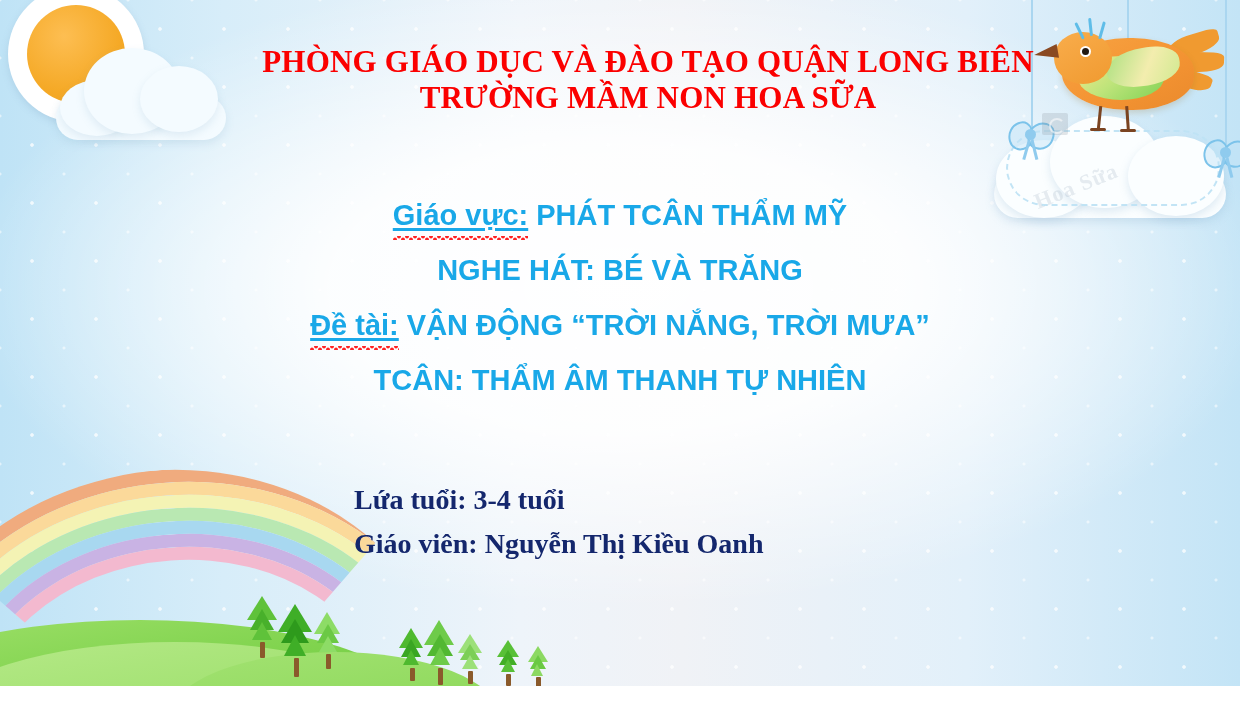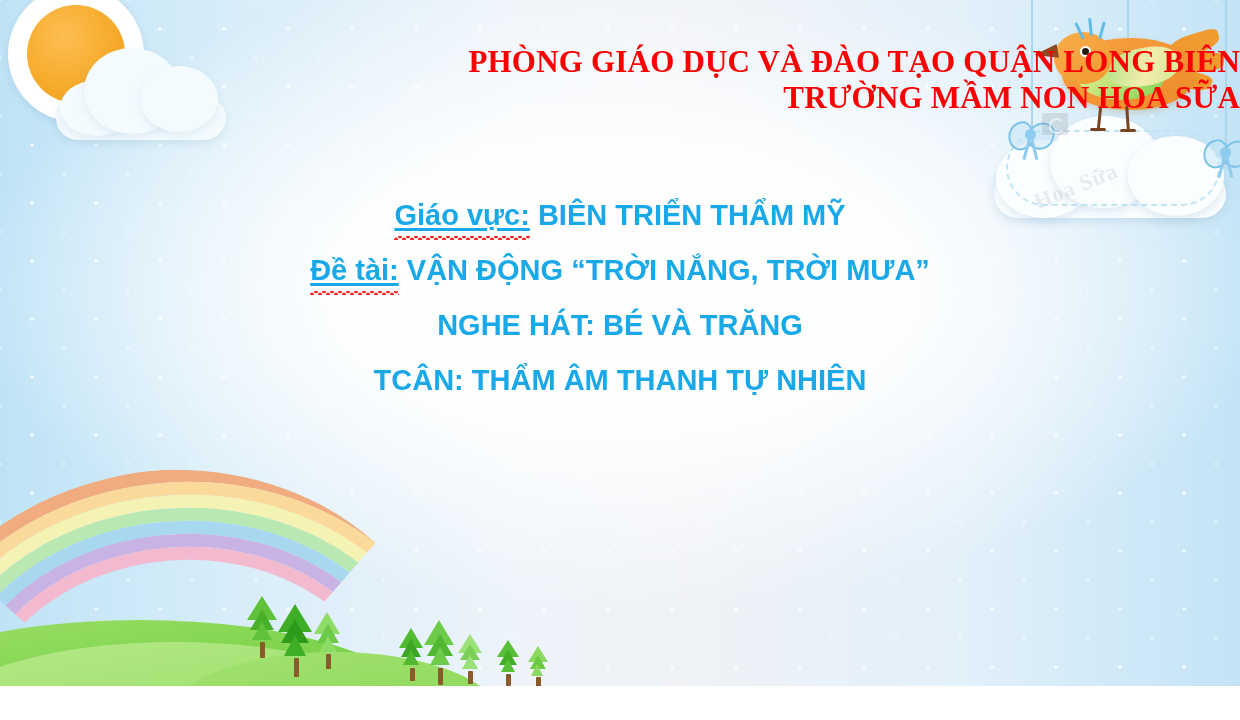--- a/index.html
+++ b/index.html
@@ -111,21 +111,21 @@
   #h2{left:-60px;top:642px;width:470px;height:150px;
       background:linear-gradient(170deg,#b6e988 0%,#8ad957 100%);}
   #h3{left:170px;top:652px;width:330px;height:130px;
       background:linear-gradient(170deg,#a3e272 0%,#7ed24b 100%);}
 
   .tree{position:absolute;width:0;height:0;}
   .tree .trunk{position:absolute;left:-2px;width:5px;height:14px;background:#8a5a2b;border-radius:1px;}
   .tree .t{position:absolute;width:0;height:0;border-left-style:solid;border-right-style:solid;border-bottom-style:solid;border-left-color:transparent;border-right-color:transparent;}
 
   
-  #title{position:absolute;left:12px;right:0;top:44px;text-align:right;
+  #title{position:absolute;left:12px;right:0;top:44px;text-align:center;
          font-family:"Liberation Serif",serif;font-weight:bold;color:#fb0000;
          font-size:31px;line-height:36px;letter-spacing:.2px;white-space:pre-line;padding-left:44px;}
 
   #blueblock{position:absolute;left:0;right:0;top:188px;text-align:center;
          font-family:"Liberation Sans",sans-serif;font-weight:bold;color:#19a8e8;}
   .bline{font-size:29px;line-height:55px;white-space:nowrap;}
   .bline .lbl{position:relative;text-decoration:underline;text-decoration-thickness:2.5px;text-underline-offset:3px;}
   .bline .lbl:after{
     content:"";position:absolute;left:0;right:0;bottom:-9px;height:4px;
     background-image:radial-gradient(circle at 2px 3.2px, #ff2222 1.5px, rgba(0,0,0,0) 1.9px),
@@ -273,28 +273,30 @@
         <div class="t" style="left: -8.5px; top: 8.84px; border-left-width: 8.5px; border-right-width: 8.5px; border-bottom-width: 14.28px; border-bottom-color: rgb(106, 201, 67);"></div>
         <div class="t" style="left: -6.8px; top: 17.68px; border-left-width: 6.8px; border-right-width: 6.8px; border-bottom-width: 12.24px; border-bottom-color: rgb(140, 217, 98);"></div>
       </div>
     </div>
 
   <div id="title">PHÒNG GIÁO DỤC VÀ ĐÀO TẠO QUẬN LONG BIÊN
 TRƯỜNG MẦM NON HOA SỮA</div>
 
   <div id="blueblock">
     <div class="bline">
-      <span class="lbl">Giáo vực:</span><span> BIÊN TRIỂN THẨM MỸ</span>
+      <span class="lbl">Giáo vực:</span><span> PHÁT TCÂN THẨM MỸ</span>
+    </div>
+    <div class="bline">
+      <span>NGHE HÁT: BÉ VÀ TRĂNG</span>
     </div>
     <div class="bline">
       <span class="lbl">Đề tài:</span><span> VẬN ĐỘNG “TRỜI NẮNG, TRỜI MƯA”</span>
     </div>
     <div class="bline">
-      <span>NGHE HÁT: BÉ VÀ TRĂNG</span>
-    </div>
-    <div class="bline">
       <span>TCÂN: THẨM ÂM THANH TỰ NHIÊN</span>
     </div>
   </div>
 
+  <div id="lower">Lứa tuổi: 3-4 tuổi
+Giáo viên: Nguyễn Thị Kiều Oanh</div>
 </div>
 
 <div id="bottombar"></div>
 
 </body></html>

